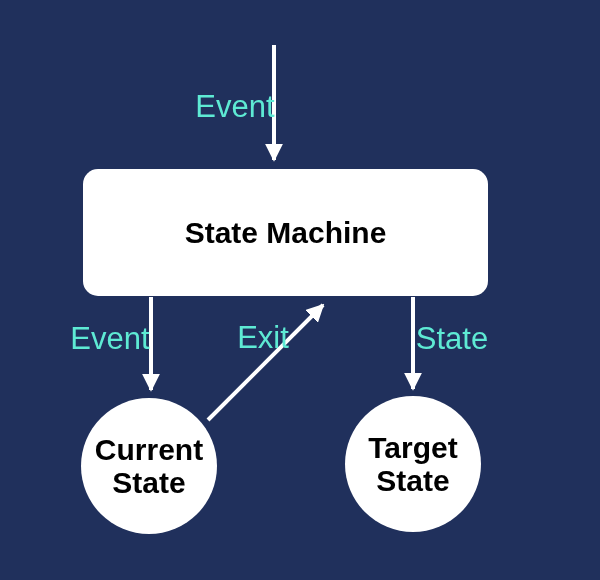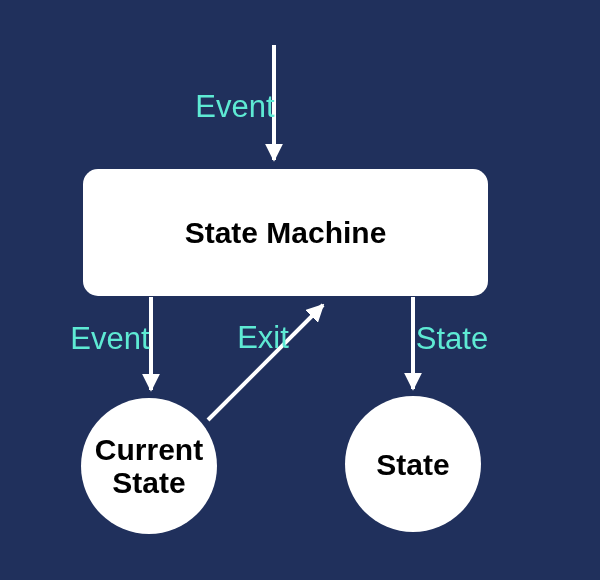--- a/index.html
+++ b/index.html
@@ -101,16 +101,17 @@
   <div class="edge-label" style="left:263px; top:338px;">Exit</div>
 
   <div class="edge-label" style="left:452px; top:339px;">State</div>
 
   <div class="node-circle current">
     <div class="circle-line">Current</div>
     <div class="circle-line">State</div>
   </div>
 
   <div class="node-circle target">
+    <div class="circle-line">Target</div>
     <div class="circle-line">State</div>
   </div>
 
 </div>
 
 </body></html>

